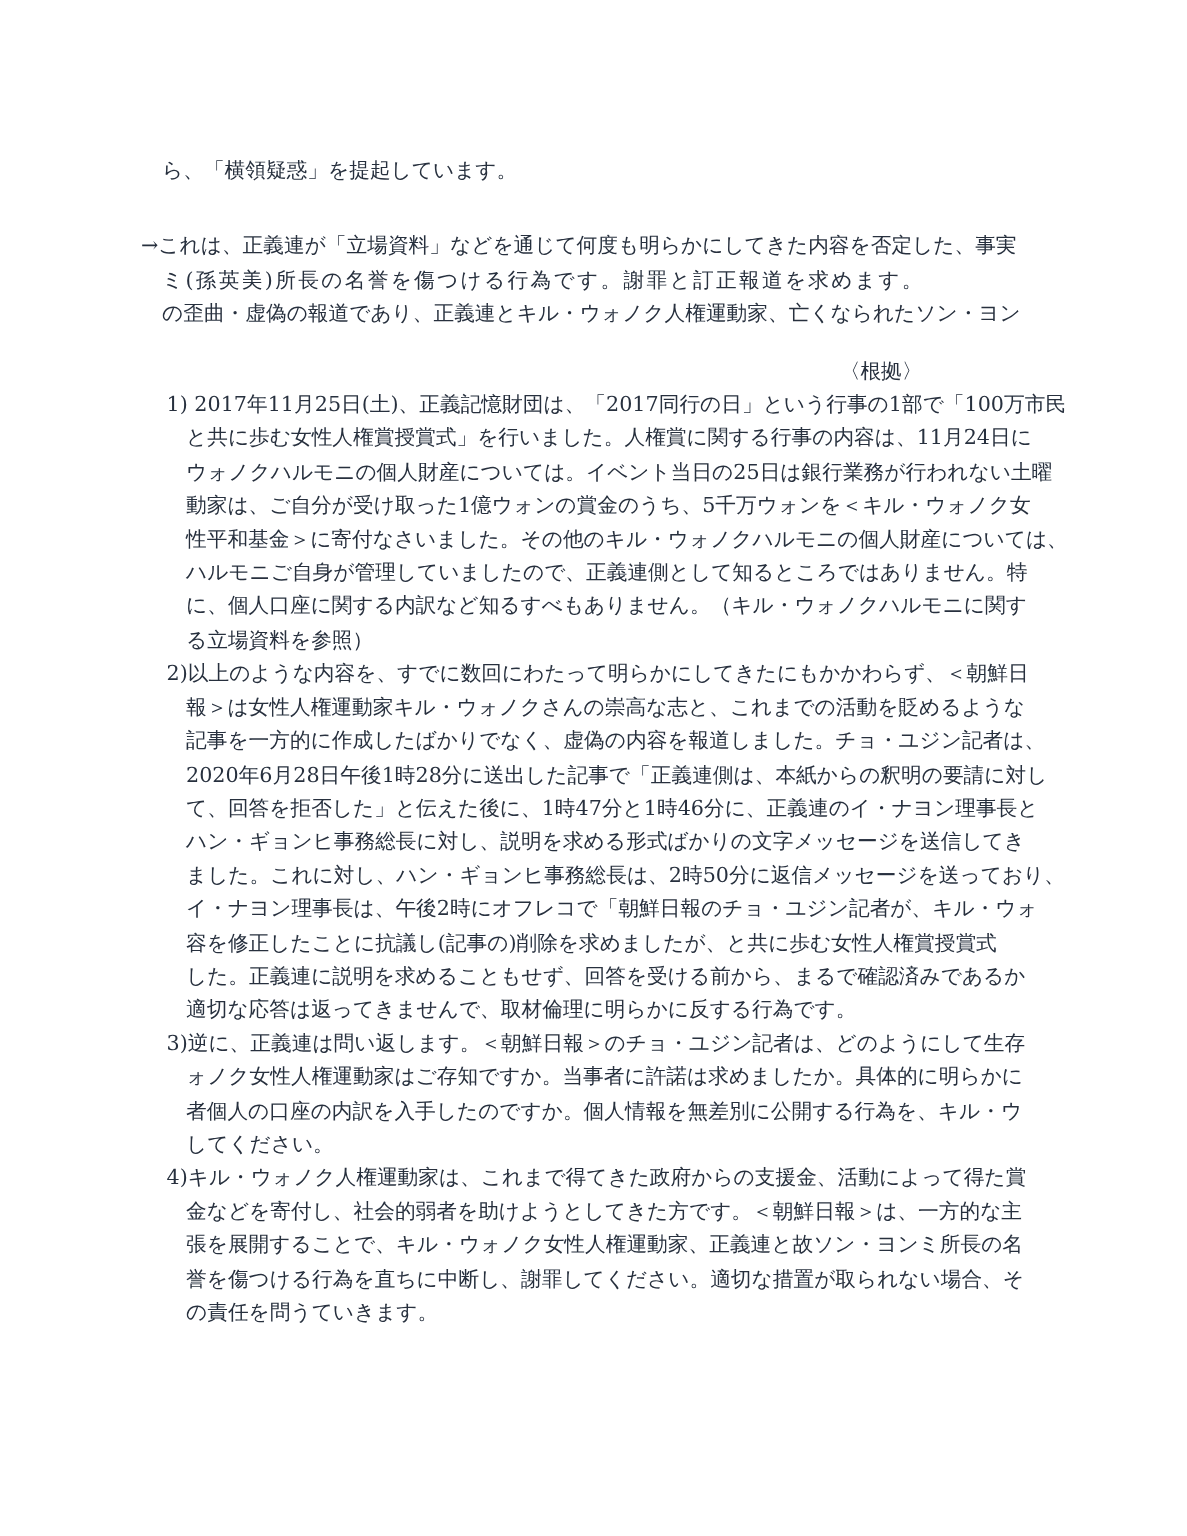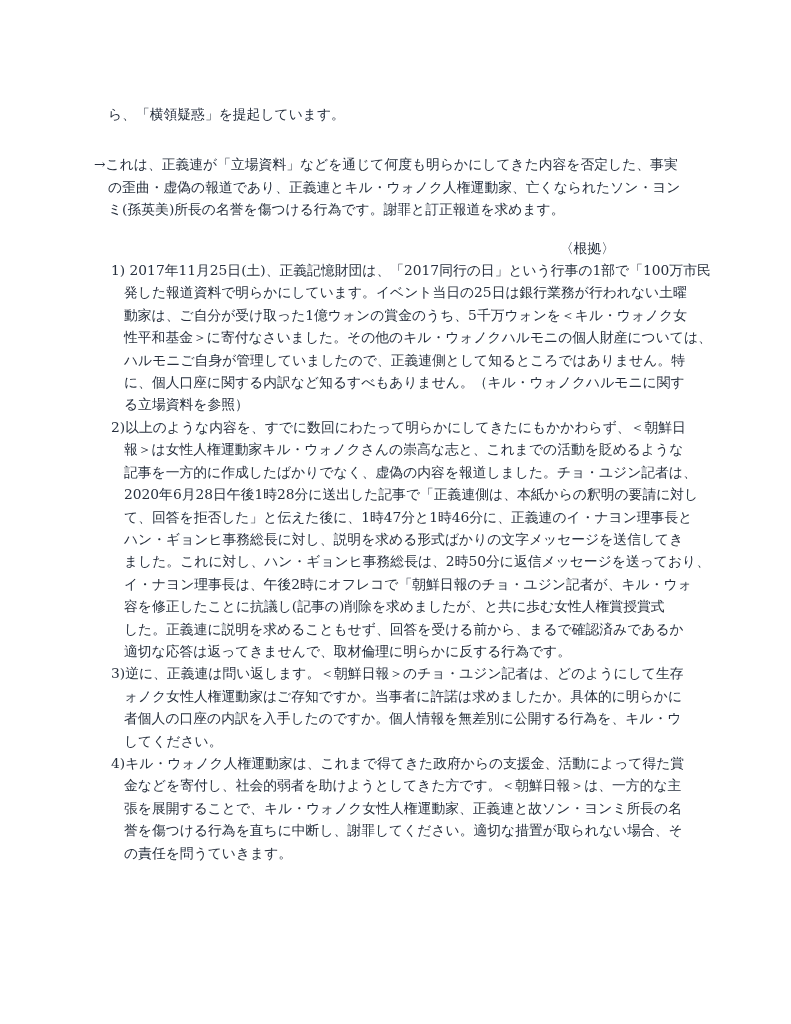--- a/index.html
+++ b/index.html
@@ -51,30 +51,31 @@
 <div class="page">
 
   <div class="para cont">
       <div class="line">ら、「横領疑惑」を提起しています。</div>
     </div>
 
   <div class="spacer-1"></div>
 
   <div class="para hang">
       <div class="line">→これは、正義連が「立場資料」などを通じて何度も明らかにしてきた内容を否定した、事実</div>
+      <div class="line">ミ(孫英美)所長の名誉を傷つける行為です。謝罪と訂正報道を求めます。</div>
       <div class="line">の歪曲・虚偽の報道であり、正義連とキル・ウォノク人権運動家、亡くなられたソン・ヨン</div>
-      <div class="line">ミ(孫英美)所長の名誉を傷つける行為です。謝罪と訂正報道を求めます。</div>
     </div>
 
   <div class="heading">〈根拠〉</div>
 
   <div>
     <div class="item">
         <div class="line">1) 2017年11月25日(土)、正義記憶財団は、「2017同行の日」という行事の1部で「100万市民</div>
-        <div class="line">発した報道資料で明らかにしています。イベント当日の25日は銀行業務が行われない土曜</div>
+        <div class="line">と共に歩む女性人権賞授賞式」を行いました。人権賞に関する行事の内容は、11月24日に</div>
+        <div class="line">ウォノクハルモニの個人財産については。イベント当日の25日は銀行業務が行われない土曜</div>
         <div class="line">動家は、ご自分が受け取った1億ウォンの賞金のうち、5千万ウォンを＜キル・ウォノク女</div>
         <div class="line">性平和基金＞に寄付なさいました。その他のキル・ウォノクハルモニの個人財産については、</div>
         <div class="line">ハルモニご自身が管理していましたので、正義連側として知るところではありません。特</div>
         <div class="line">に、個人口座に関する内訳など知るすべもありません。（キル・ウォノクハルモニに関す</div>
         <div class="line">る立場資料を参照）</div>
       </div>
     <div class="item">
         <div class="line">2)以上のような内容を、すでに数回にわたって明らかにしてきたにもかかわらず、＜朝鮮日</div>
         <div class="line">報＞は女性人権運動家キル・ウォノクさんの崇高な志と、これまでの活動を貶めるような</div>
         <div class="line">記事を一方的に作成したばかりでなく、虚偽の内容を報道しました。チョ・ユジン記者は、</div>

